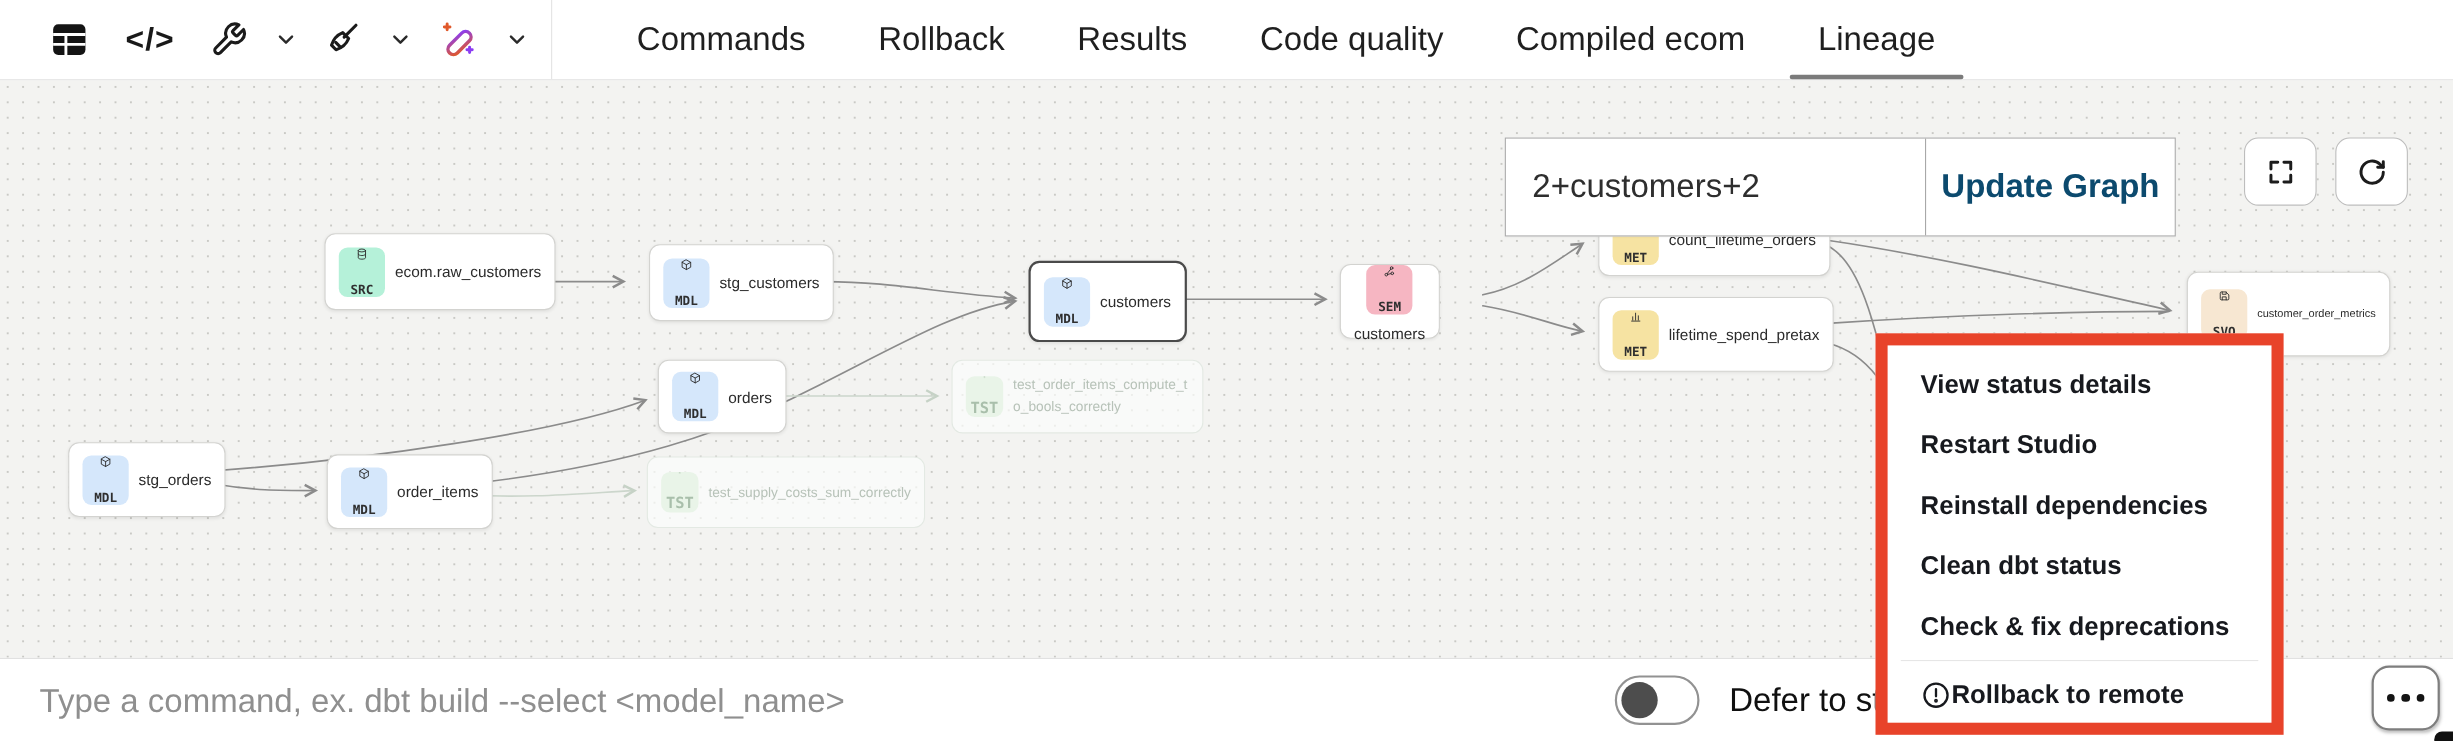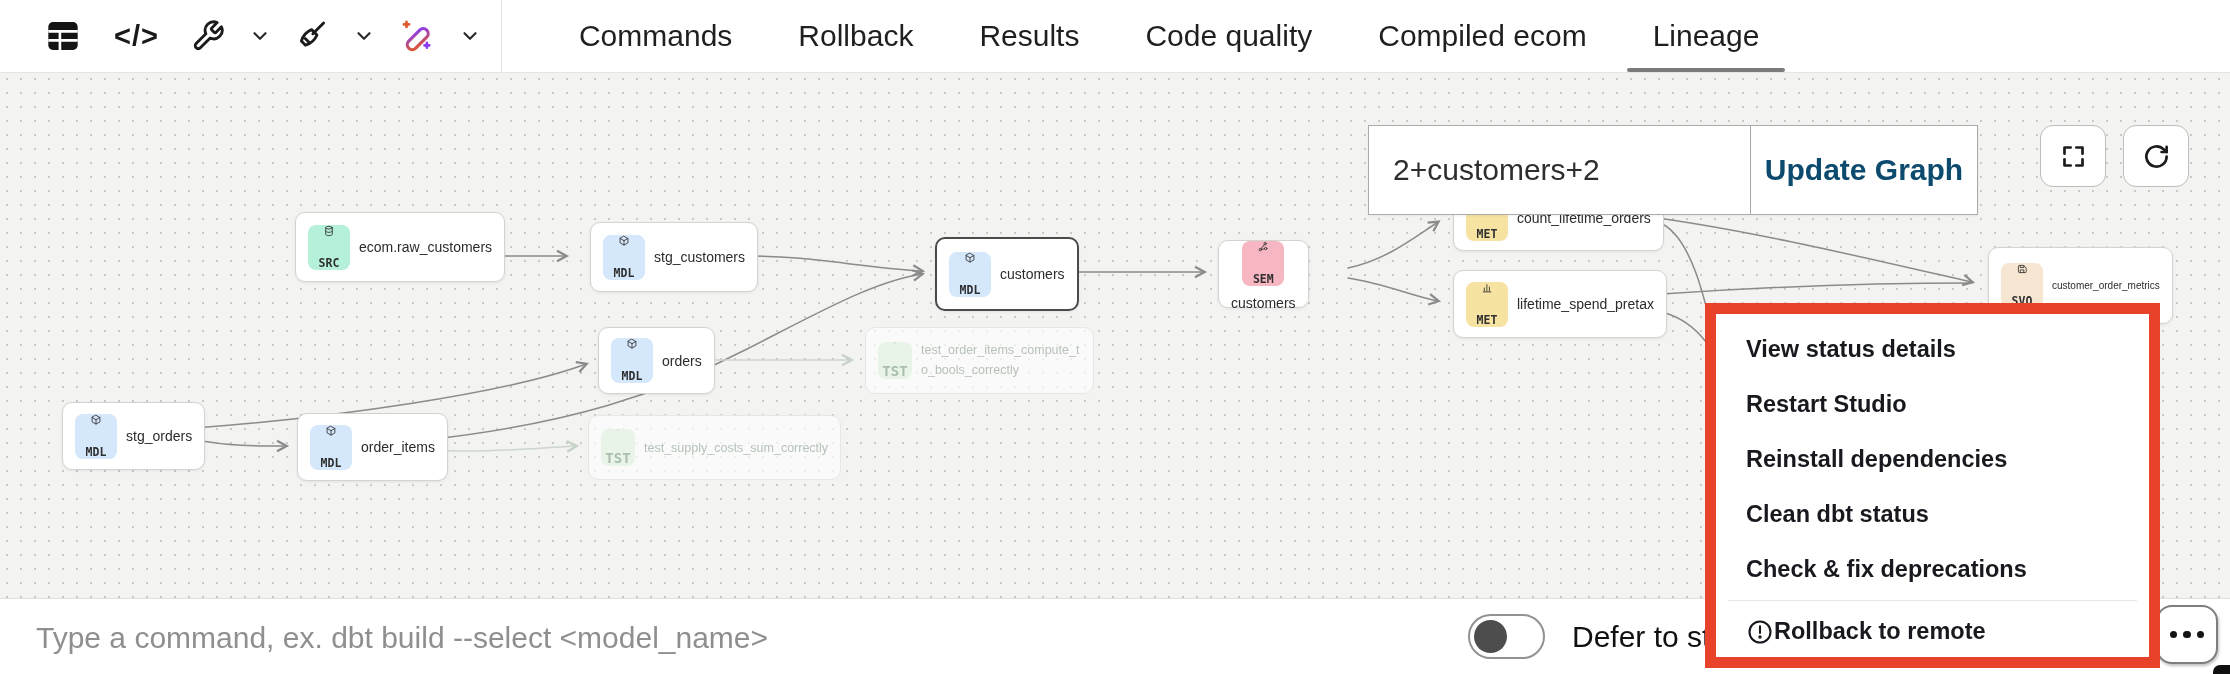--- a/index.html
+++ b/index.html
@@ -58,21 +58,21 @@
         padding:0 24px;font-family:inherit;min-width:0;}
   .sg-div{width:1.5px;background:#a8a8a8;}
   .update-btn{width:226px;display:flex;align-items:center;justify-content:center;font-size:30px;
         font-weight:700;color:#0c4a6e;cursor:pointer;}
   .icon-btn{position:absolute;top:53px;width:66px;height:62px;background:#fff;border:1.8px solid #bdbdbd;
         border-radius:13px;display:flex;align-items:center;justify-content:center;cursor:pointer;z-index:10;
         box-sizing:border-box;}
   .icon-btn svg{fill:none;stroke:#1c1c1c;stroke-width:2.4;stroke-linecap:round;stroke-linejoin:round;}
 
   
-  .ctx-menu{position:absolute;left:1705px;top:303px;width:455px;height:365px;z-index:40;background:#fff;
+  .ctx-menu{position:absolute;left:1705px;top:303px;width:371px;height:365px;z-index:40;background:#fff;
         border:11px solid #e8432a;box-sizing:border-box;padding-top:8px;}
   .menu-item{display:flex;align-items:center;height:55px;padding:0 30px;font-size:23.5px;font-weight:600;
         color:#17191e;cursor:pointer;white-space:nowrap;}
   .menu-div{height:1px;background:#e6e6e6;margin:3px 12px;}
   .menu-item.warning{}
   .menu-item svg{fill:none;stroke:#17191e;stroke-width:1.8;stroke-linecap:round;flex:0 0 auto;}
 
   
   .bottombar{position:absolute;left:0;bottom:0;width:2230px;height:76px;background:#fff;
         border-top:1.5px solid #dedede;z-index:20;box-sizing:border-box;}

